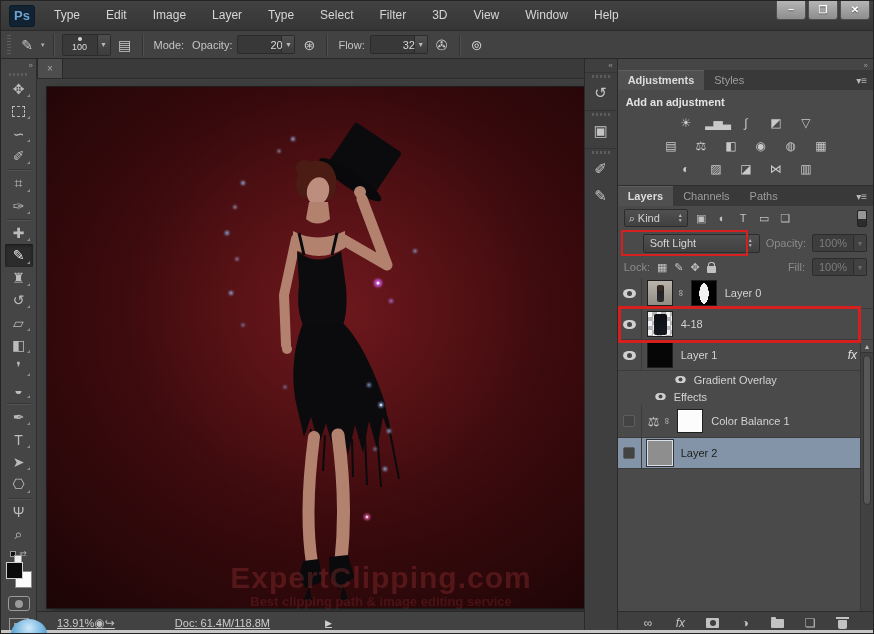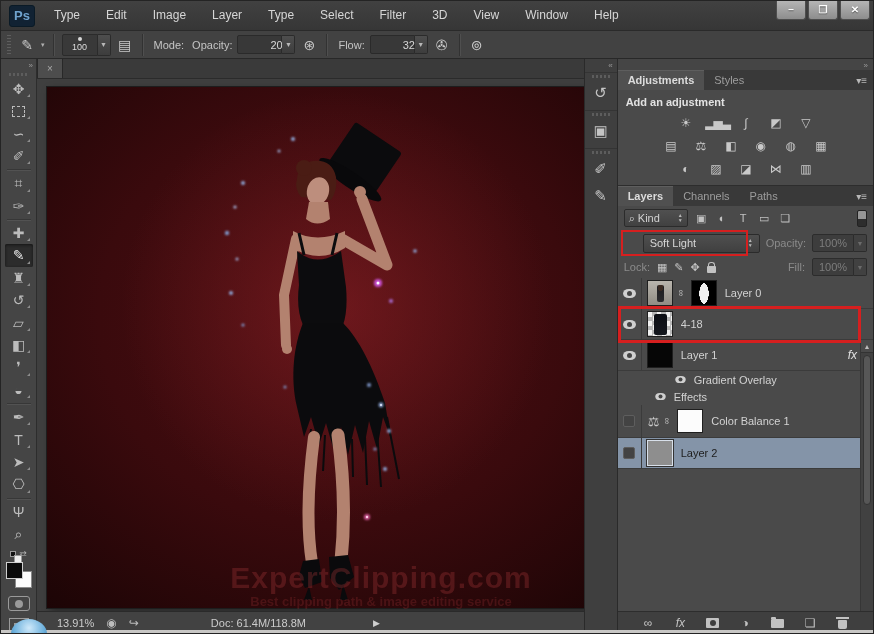--- a/index.html
+++ b/index.html
@@ -92,21 +92,21 @@
       radial-gradient(ellipse 300px 300px at 290px 220px, rgba(150,35,40,.45), rgba(0,0,0,0) 72%),
       radial-gradient(ellipse 560px 500px at 50% 44%, #4d0f13 0%, #3a0a0d 42%, #1e0506 75%, #0b0102 100%);
     box-shadow:0 0 0 1px #1d1d1d, 3px 3px 8px rgba(0,0,0,.45); }
   .figure-svg { position:absolute; inset:0; width:100%; height:100%; }
   .wm-title { position:absolute; left:334px; top:474px; transform:translateX(-50%);
     font-size:30px; font-weight:bold; color:rgba(160,52,56,.34); white-space:nowrap; letter-spacing:1px; }
   .wm-sub { position:absolute; left:334px; top:507px; transform:translateX(-50%);
     font-size:13px; font-weight:bold; color:rgba(150,45,50,.30); white-space:nowrap; }
 
   .statusbar { flex:0 0 22px; background:#424242; border-top:1px solid #2a2a2a;
-    display:flex; align-items:center; gap:12px; padding:0 10px 0 20px; color:#cccccc; }
+    display:flex; align-items:center; padding:0 10px 0 20px; color:#cccccc;text-decoration:underline; }
   .sb-icon { color:#bdbdbd; font-size:12px; }
   .sb-doc { margin-left:60px; }
   .sb-arrow { margin-left:55px; color:#cfcfcf; font-size:9px; }
 
   
   .collapsed-dock { flex:0 0 34px; background:#3f3f3f; border-left:1px solid #2a2a2a;
     border-right:1px solid #2a2a2a; display:flex; flex-direction:column; }
   .cd-header { height:13px; color:#999; font-size:8px; text-align:right; padding:2px 5px 0 0; letter-spacing:-1px; }
   .cd-group { border-top:1px solid #343434; padding:2px 0 5px; display:flex; flex-direction:column;
     gap:3px; align-items:center; }

